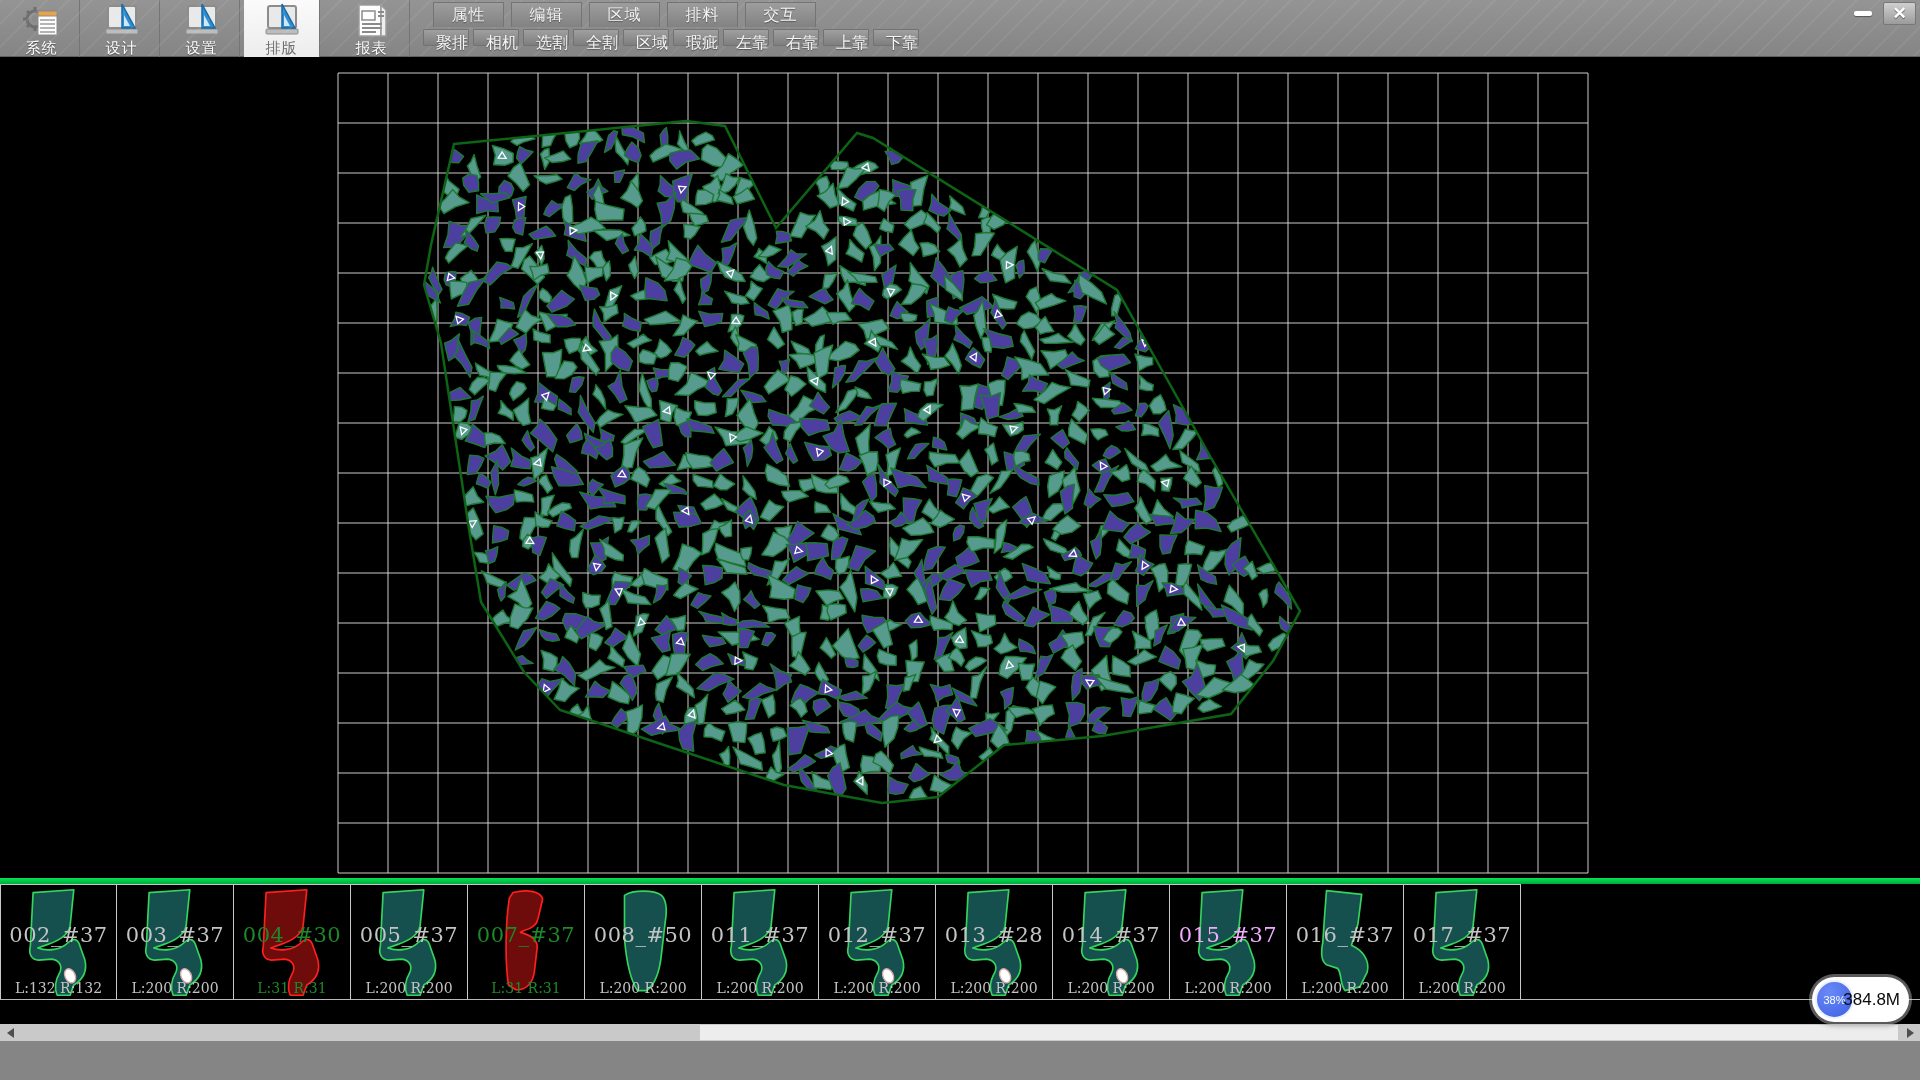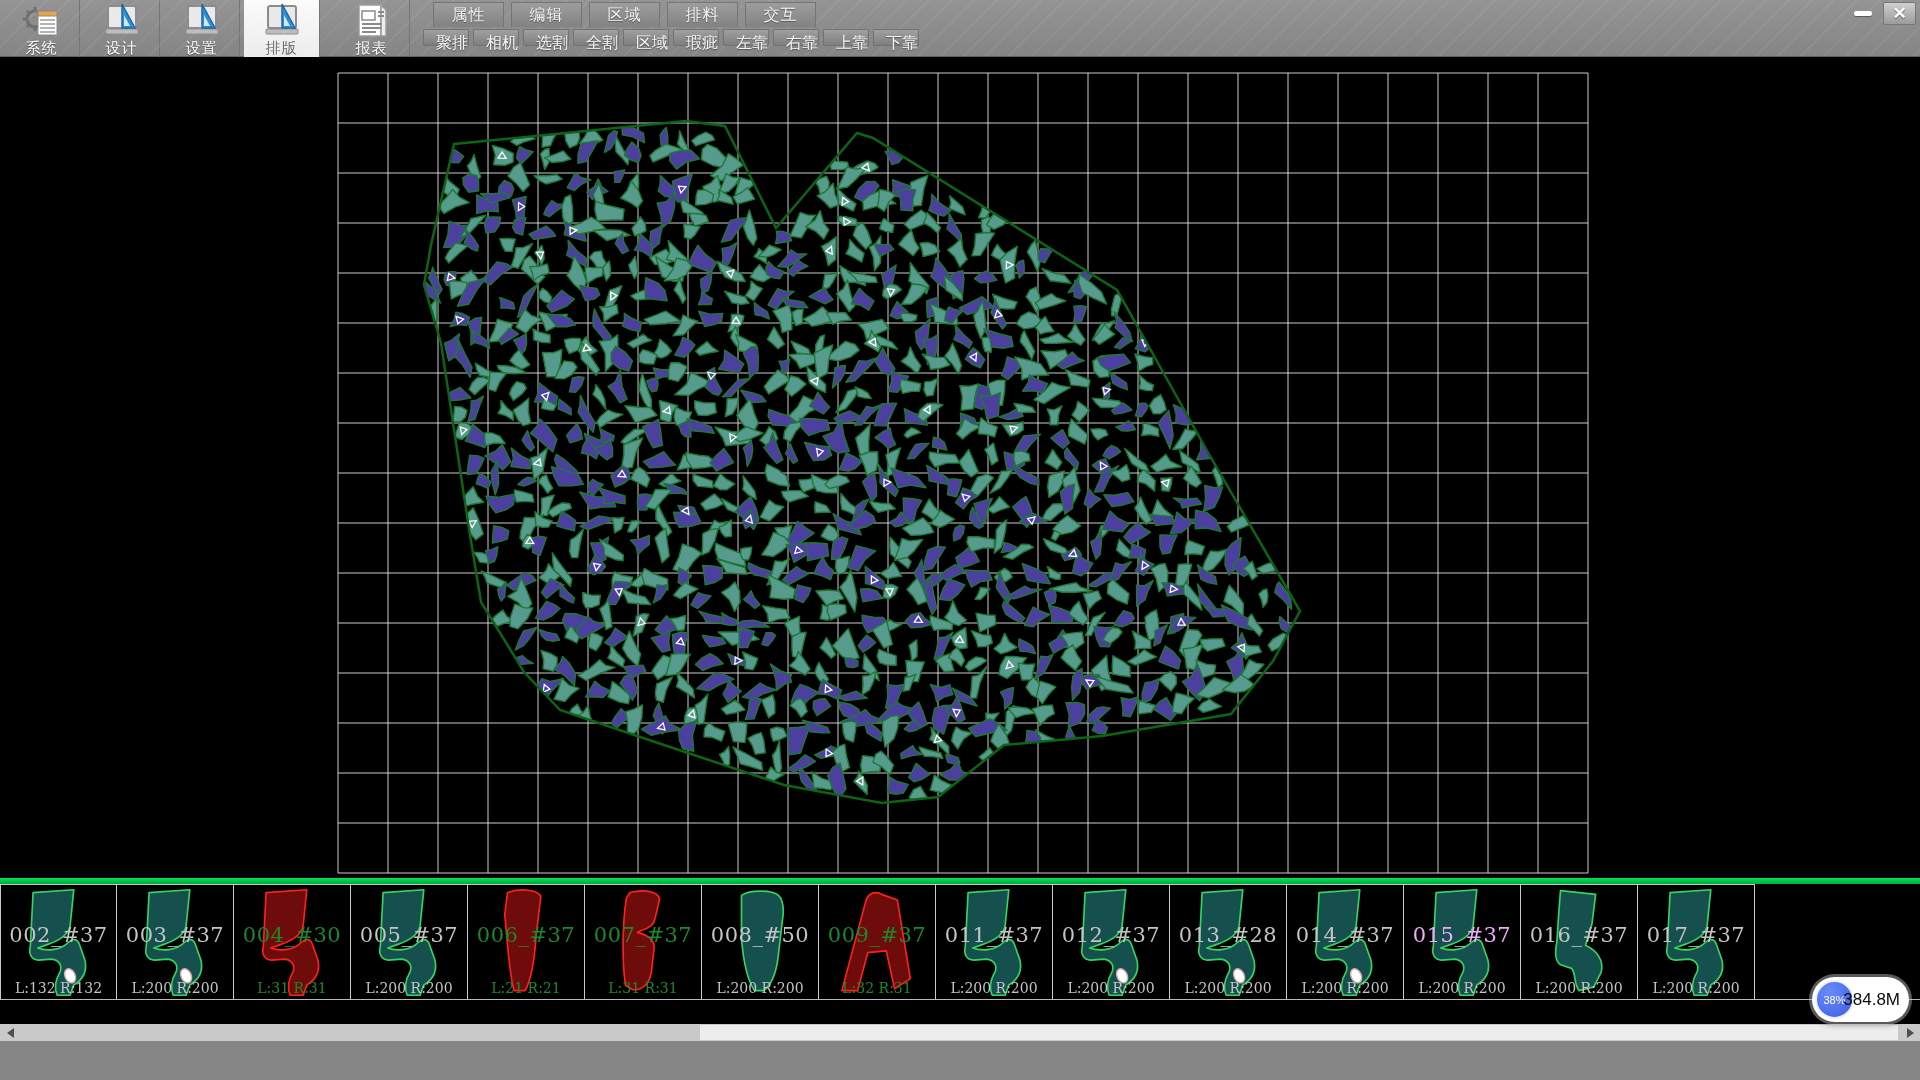--- a/index.html
+++ b/index.html
@@ -1122,45 +1122,31 @@
       </div>
       <div class="part-cell">
         <svg viewBox="0 0 100 120">
           <path d="M22,6 L66,3 L62,42 C60,52 50,58 38,62 L27,66 C38,70 52,68 60,60 C65,55 70,56 72,62 L78,79 C81,92 74,101 66,106 L62,117 L48,117 C44,108 47,99 51,92 C54,85 50,79 42,78 L28,79 C20,79 17,72 19,64 Z" fill="#15504F" stroke="#35D45C" stroke-width="1.8" stroke-linejoin="round"></path>
         </svg>
         <div class="part-label" style="color:#C4C4C4">005_#37</div>
         <div class="part-info" style="color:#C4C4C4">L:200 R:200</div>
       </div>
       <div class="part-cell">
         <svg viewBox="0 0 100 120">
-          <path d="M30,6 C45,1 62,3 66,10 L61,52 C59,82 56,100 49,112 L37,112 C31,88 30,58 27,30 Z" fill="#6E0B0B" stroke="#FF1F1F" stroke-width="1.8" stroke-linejoin="round"></path>
-        </svg>
-        <div class="part-label" style="color:#1C8A28">006_#37</div>
-        <div class="part-info" style="color:#1C8A28">L:21 R:21</div>
-      </div>
-      <div class="part-cell">
-        <svg viewBox="0 0 100 120">
           <path d="M36,6 C52,2 66,5 68,13 L63,34 C62,41 56,45 48,47 L44,49 C55,52 63,57 62,66 L59,92 C57,105 49,112 39,111 L31,106 C27,78 28,38 32,12 Z" fill="#6E0B0B" stroke="#FF1F1F" stroke-width="1.8" stroke-linejoin="round"></path>
         </svg>
         <div class="part-label" style="color:#1C8A28">007_#37</div>
         <div class="part-info" style="color:#1C8A28">L:31 R:31</div>
       </div>
       <div class="part-cell">
         <svg viewBox="0 0 100 120">
           <path d="M30,9 C39,3 62,3 70,9 C76,15 76,26 74,38 L70,72 C68,93 62,106 54,112 L44,112 C36,100 32,80 30,56 Z" fill="#15504F" stroke="#35D45C" stroke-width="1.8" stroke-linejoin="round"></path>
         </svg>
         <div class="part-label" style="color:#C4C4C4">008_#50</div>
         <div class="part-info" style="color:#C4C4C4">L:200 R:200</div>
-      </div>
-      <div class="part-cell">
-        <svg viewBox="0 0 100 120">
-          <path d="M12,112 L38,15 C41,6 49,4 55,8 L72,14 L86,99 L69,110 L60,69 L40,71 L29,112 Z" fill="#6E0B0B" stroke="#FF1F1F" stroke-width="1.8" stroke-linejoin="round"></path>
-        </svg>
-        <div class="part-label" style="color:#1C8A28">009_#37</div>
-        <div class="part-info" style="color:#1C8A28">L:32 R:31</div>
       </div>
       <div class="part-cell">
         <svg viewBox="0 0 100 120">
           <path d="M22,6 L66,3 L62,42 C60,52 50,58 38,62 L27,66 C38,70 52,68 60,60 C65,55 70,56 72,62 L78,79 C81,92 74,101 66,106 L62,117 L48,117 C44,108 47,99 51,92 C54,85 50,79 42,78 L28,79 C20,79 17,72 19,64 Z" fill="#15504F" stroke="#35D45C" stroke-width="1.8" stroke-linejoin="round"></path>
         </svg>
         <div class="part-label" style="color:#C4C4C4">011_#37</div>
         <div class="part-info" style="color:#C4C4C4">L:200 R:200</div>
       </div>
       <div class="part-cell">
         <svg viewBox="0 0 100 120">

